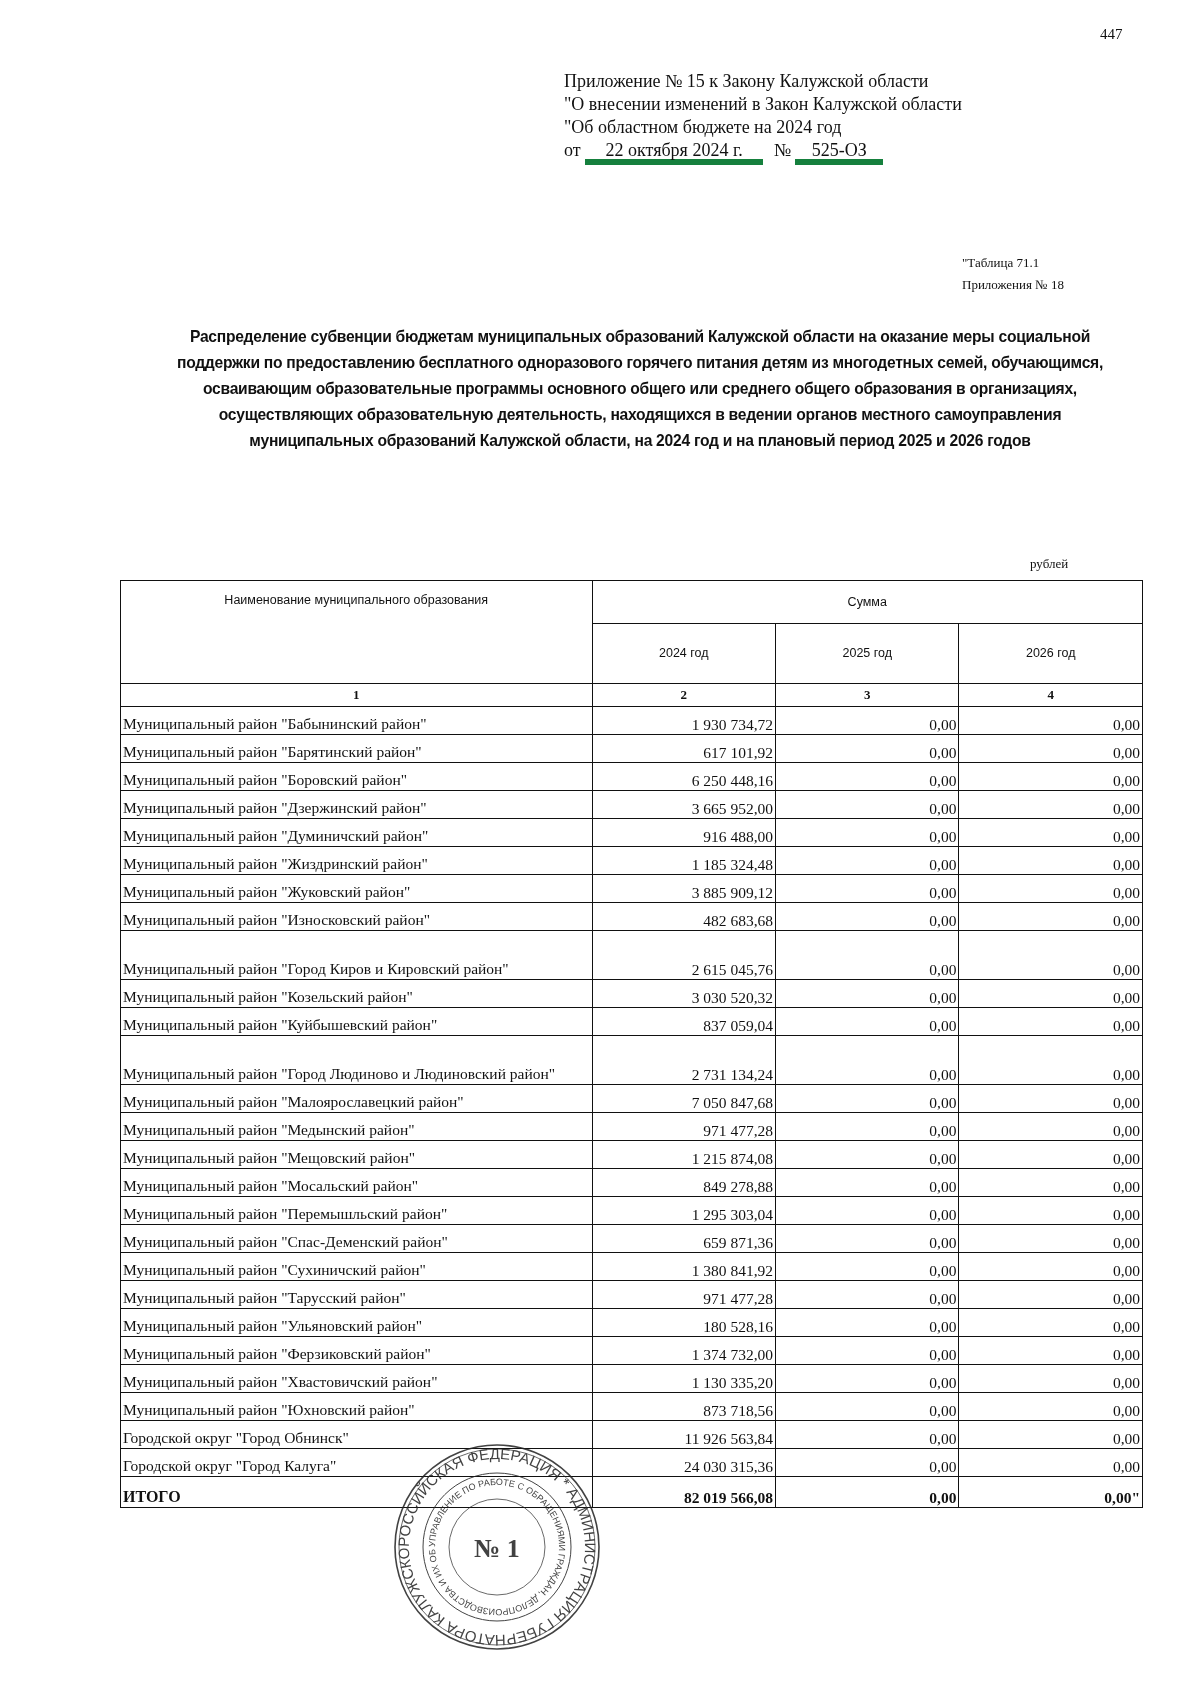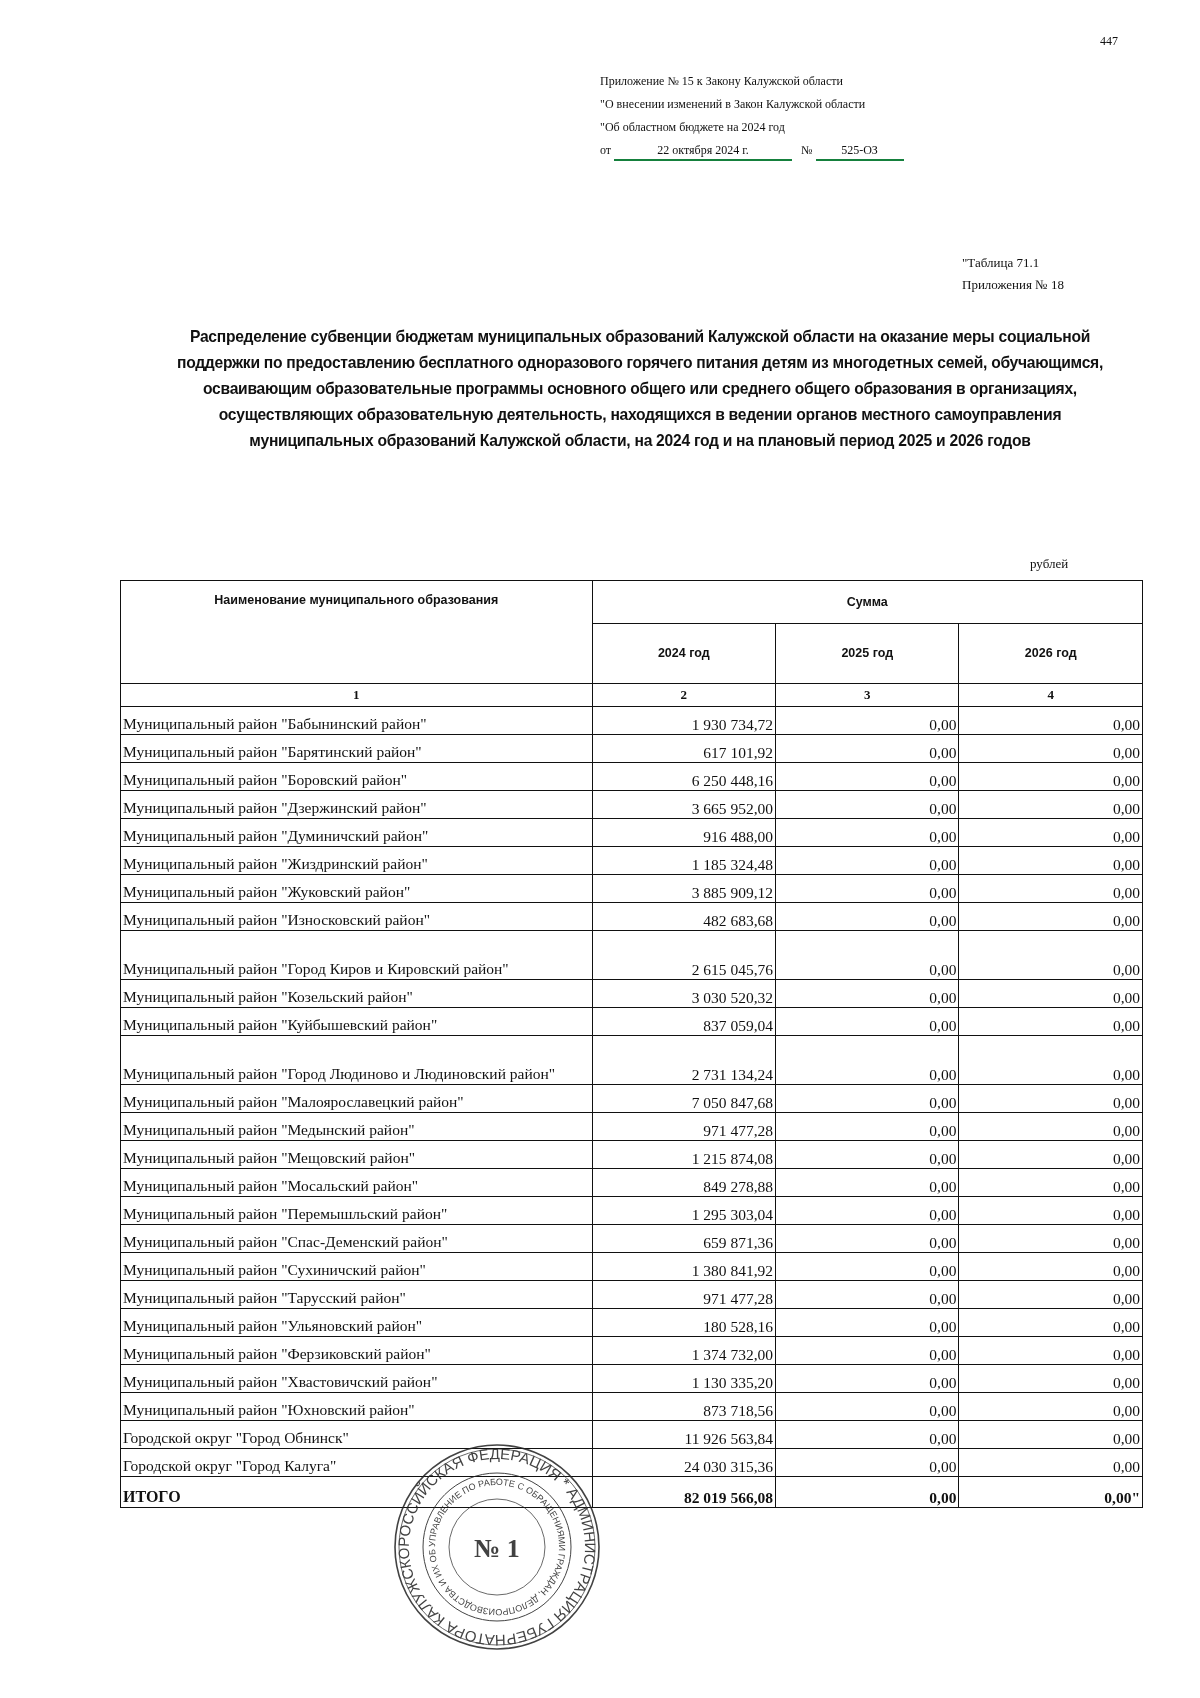--- a/index.html
+++ b/index.html
@@ -1,26 +1,26 @@
 <!DOCTYPE html>
 <html><head>
 <meta charset="utf-8">
 <style>
   html, body { margin: 0; padding: 0; background: #ffffff; }
   body { width: 1200px; height: 1698px; position: relative; font-family: "Liberation Serif", serif; color: #111; overflow: hidden; }
-  .page-number { position: absolute; top: 34px; left: 1100px; font-size: 12px; }
-  .appendix { position: absolute; top: 70px; left: 600px; font-size: 12px; line-height: 23px; }
+  .page-number { position: absolute; top: 26px; left: 1100px; font-size: 15px; }
+  .appendix { position: absolute; top: 70px; left: 564px; font-size: 18px; line-height: 23px; }
   .appendix .line { white-space: nowrap; }
-  .appendix .u { display: inline-block; border-bottom: 2px solid #15803d; text-align: center; line-height: 18px; }
+  .appendix .u { display: inline-block; border-bottom: 6px solid #15803d; text-align: center; line-height: 18px; }
   .table-ref { position: absolute; top: 252px; left: 962px; font-size: 13px; line-height: 22px; }
   .title { position: absolute; top: 324px; left: 120px; width: 1040px; text-align: center; font-family: "Liberation Sans", sans-serif; font-weight: bold; font-size: 17px; line-height: 26px; letter-spacing: -0.3px; transform: scaleX(0.92); transform-origin: center top; }
   .units { position: absolute; top: 556px; left: 1030px; font-size: 13px; text-align: center; }
   table.main { position: absolute; top: 580px; left: 120px; width: 1023px; border-collapse: collapse; font-size: 15.5px; }
   table.main td, table.main th { border: 1.5px solid #111; padding: 0 2px; }
-  table.main th { font-family: "Liberation Sans", sans-serif; font-weight: bold; font-size: 12.5px; }
+  table.main th { font-family: "Liberation Sans", sans-serif; font-weight: normal; font-size: 12.5px; }
   .h-name { width: 470px; vertical-align: top; padding-top: 12px !important; height: 90px; }
   .h-sum { height: 38px; }
   .h-year { height: 54px; width: 180px; margin-left: 44px; }
   .num-row td { text-align: center; font-weight: bold; font-size: 13px; height: 22px; }
   .data-row td { height: 27px; }
   .data-row td.name { text-align: left; vertical-align: bottom; line-height: 20px; }
   .data-row td.val { text-align: right; vertical-align: bottom; padding-right: 2px; }
   .data-row.tall td { height: 48px; }
   .total-row td { height: 30px; font-weight: bold; margin-top: 44px; }
   .total-row td.name { font-size: 16px; }

